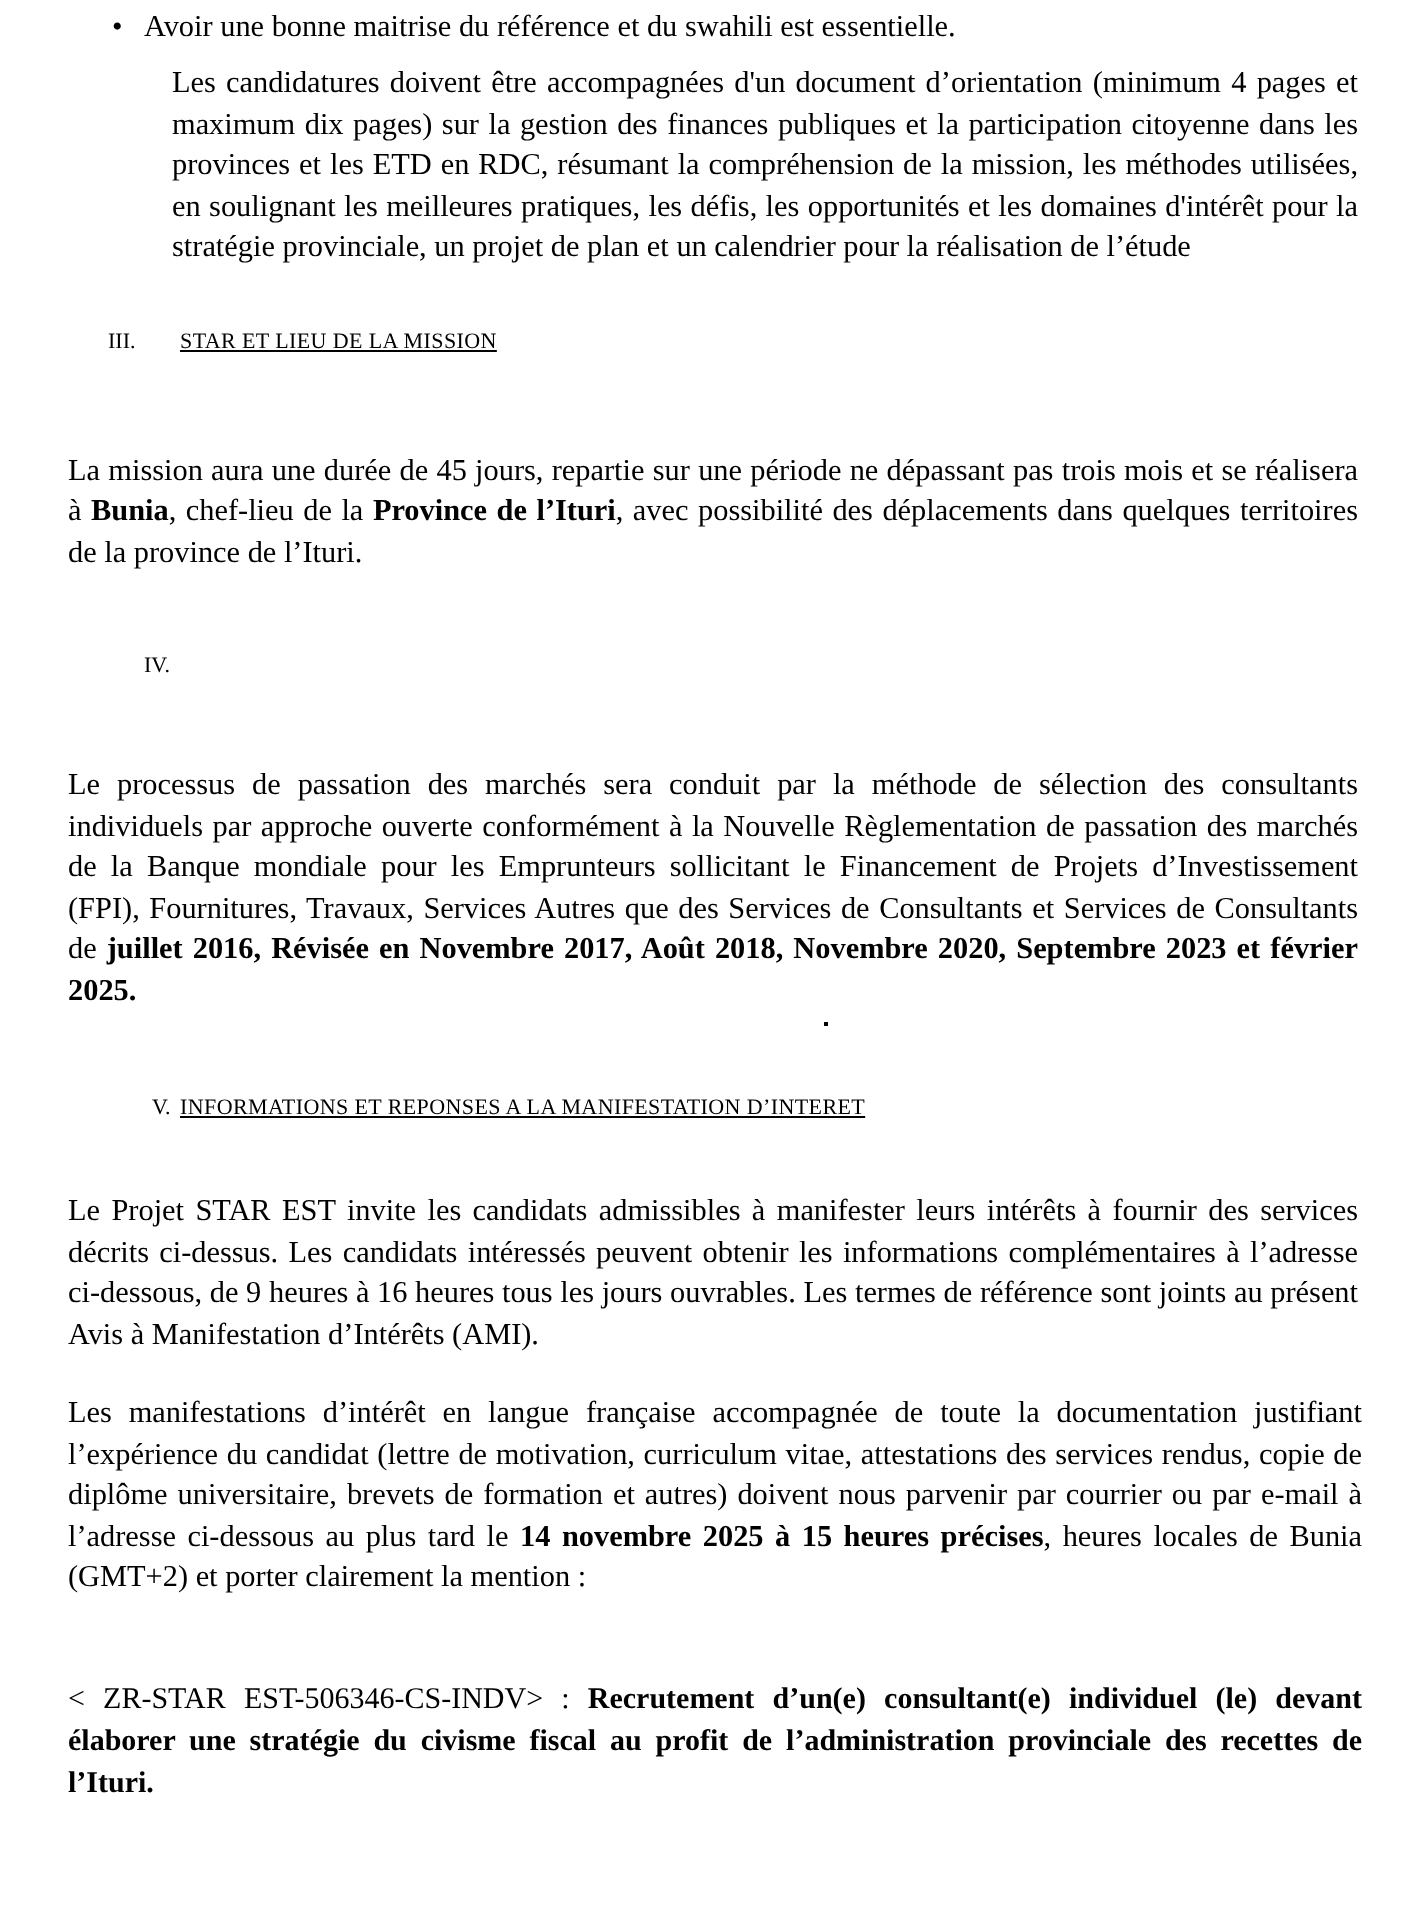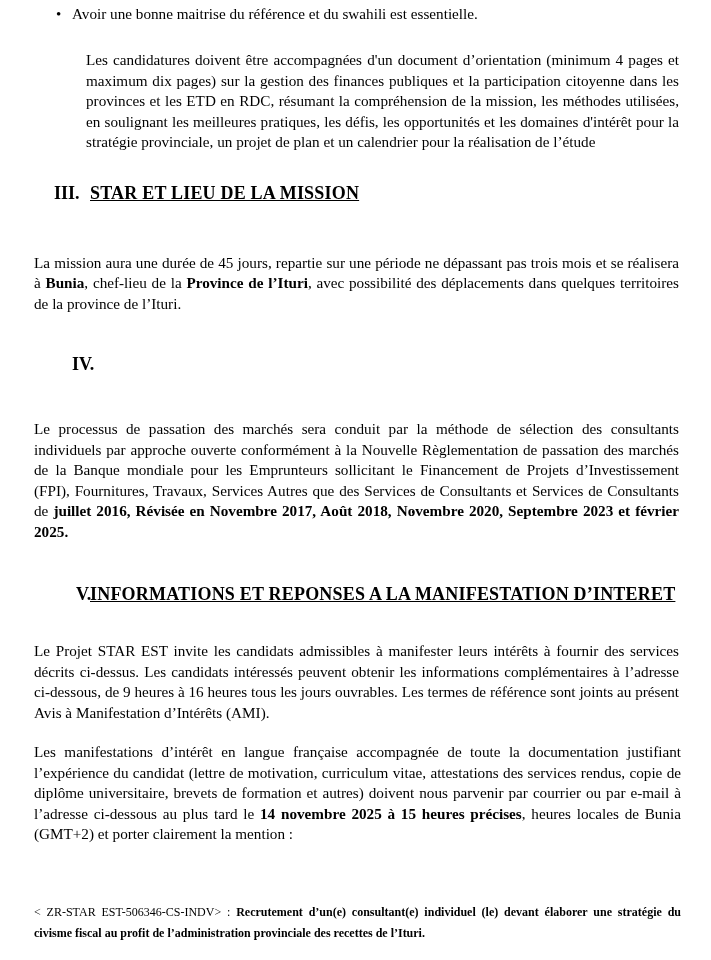--- a/index.html
+++ b/index.html
@@ -45,50 +45,50 @@
   }
   p {
     margin: 0;
     font-size: 15.2px;
     line-height: 20.5px;
     text-align: justify;
   }
   .indent-para {
     margin-left: 52px;
     margin-right: 2px;
-    margin-top: 26px;
+    margin-top: 8px;
     text-align: justify;
   }
   .heading {
     display: flex;
     align-items: flex-end;
-    font-weight: bold;
-    font-size: 18px;
+    font-weight: normal;
+    font-size: 11px;
   }
   .heading .num {
     width: 56px;
     flex: 0 0 56px;
     text-align: left;
     padding-left: 20px;
     box-sizing: border-box;
   }
   .heading .txt {
     text-decoration: underline;
     letter-spacing: 0.2px;
   }
   .h-iii { margin-top: 30px; }
   .h-iv  { margin-top: 40px; }
   .h-v   { margin-top: 42px; }
   .h-v .num { padding-left: 42px; }
   .h-iv .num { padding-left: 38px; }
   .body-para { margin-top: 44px; margin-right: 2px; }
   .para-gap { margin-top: 19px; }
   .final-block {
-    margin-top: 57px;
-    font-size: 12px;
+    margin-top: 40px;
+    font-size: 15px;
     line-height: 21px;
     text-align: justify;
   }
   b, .b { font-weight: bold; }
   .stray-dot {
     position: absolute;
     left: 412px;
     top: 511px;
     width: 2px;
     height: 2px;

